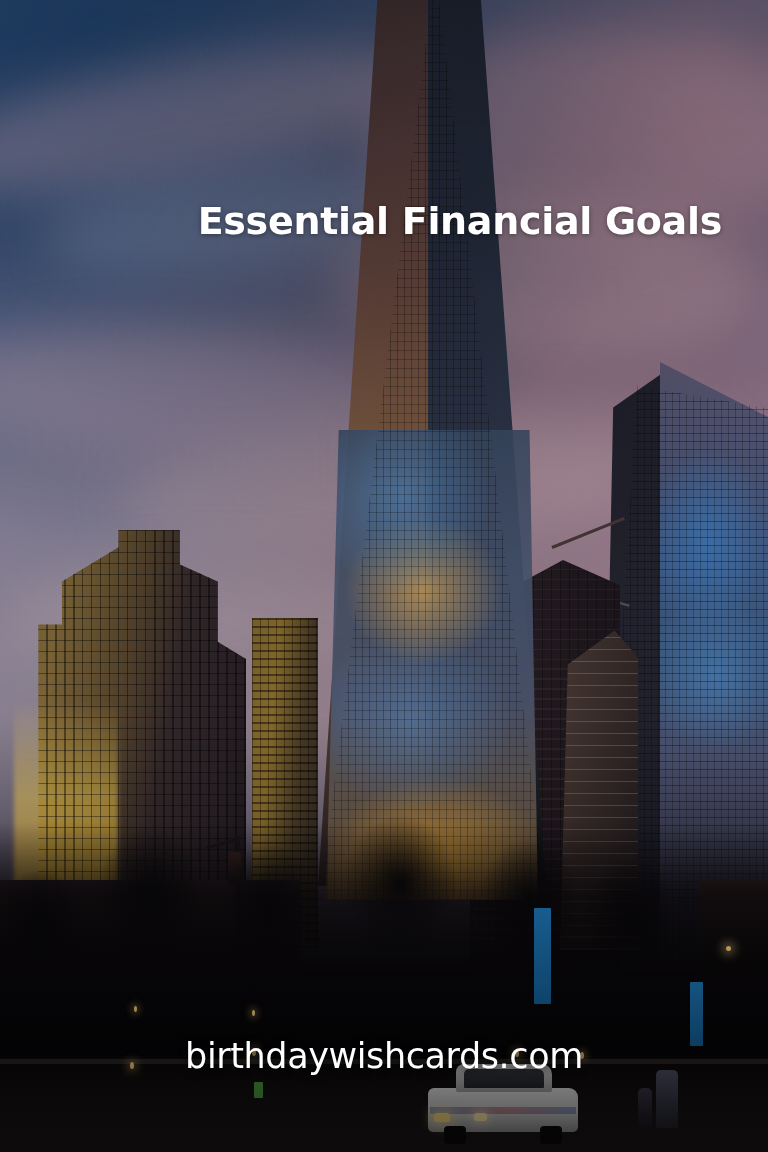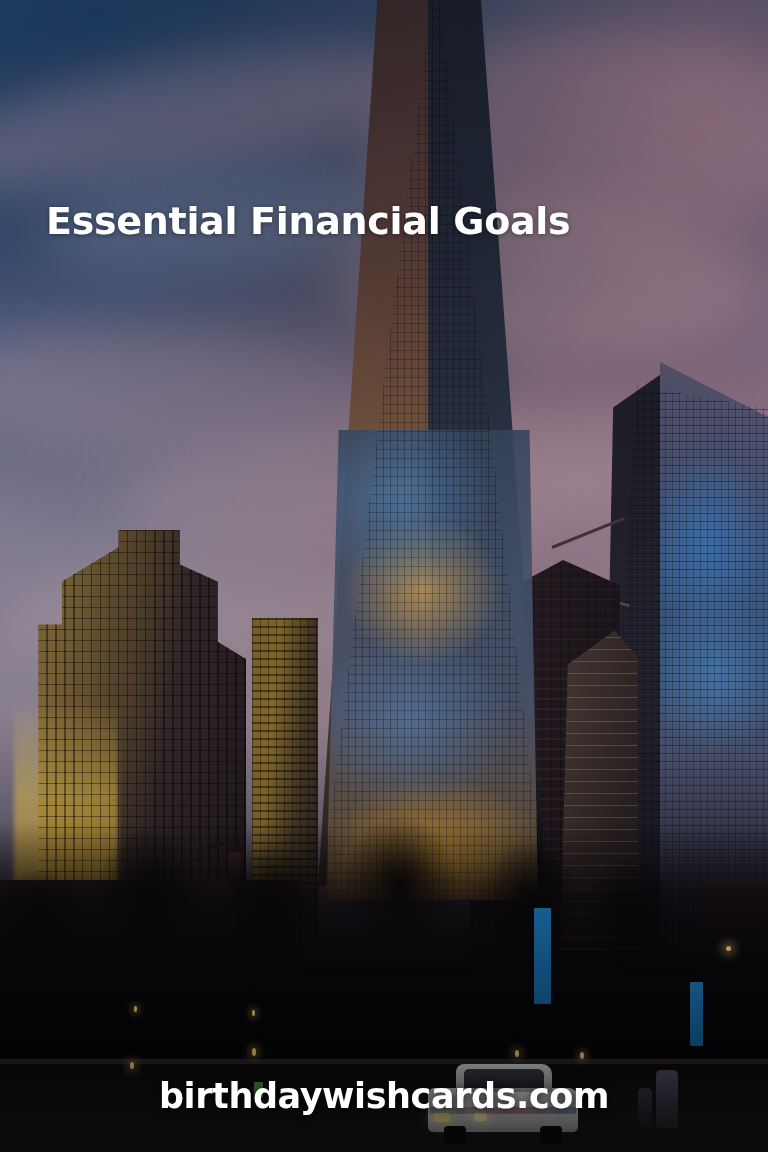--- a/index.html
+++ b/index.html
@@ -289,21 +289,21 @@
     background:
       radial-gradient(110% 75% at 50% 26%, rgba(0,0,0,0.22) 0%, rgba(0,0,0,0.0) 62%),
       linear-gradient(180deg, rgba(0,0,0,0.10) 0%, rgba(0,0,0,0.0) 28%, rgba(0,0,0,0.0) 62%, rgba(0,0,0,0.30) 86%, rgba(0,0,0,0.55) 100%);
     pointer-events: none;
   }
 
   
   .text-block {
     position: absolute;
     left: 0; right: 0; top: 200px;
-    text-align: left;
+    text-align: right;
     padding: 0 46px;
     box-sizing: border-box;
   }
   .headline {
     margin: 0;
     font-family: "DejaVu Sans", sans-serif;
     font-weight: bold;
     font-size: 38px;
     line-height: 1.12;
     letter-spacing: -0.3px;
@@ -319,26 +319,25 @@
     letter-spacing: -0.2px;
     color: #ffffff;
     text-shadow: 0 1px 5px rgba(0,0,0,0.42);
   }
   .footer-url {
     position: absolute;
     left: 0; right: 0;
     top: 1036px;
     text-align: center;
     font-family: "DejaVu Sans", sans-serif;
-    font-weight: bold;
+    font-weight: normal;
     font-size: 35px;
     letter-spacing: -0.4px;
     color: #ffffff;
     text-shadow: 0 2px 8px rgba(0,0,0,0.70);
-    margin-top: 40px;
   }
 </style>
 </head>
 <body>
 
 <div id="card">
 
   <div class="sky"></div>
   <div class="cloud cl1"></div>
   <div class="cloud cl2"></div>

